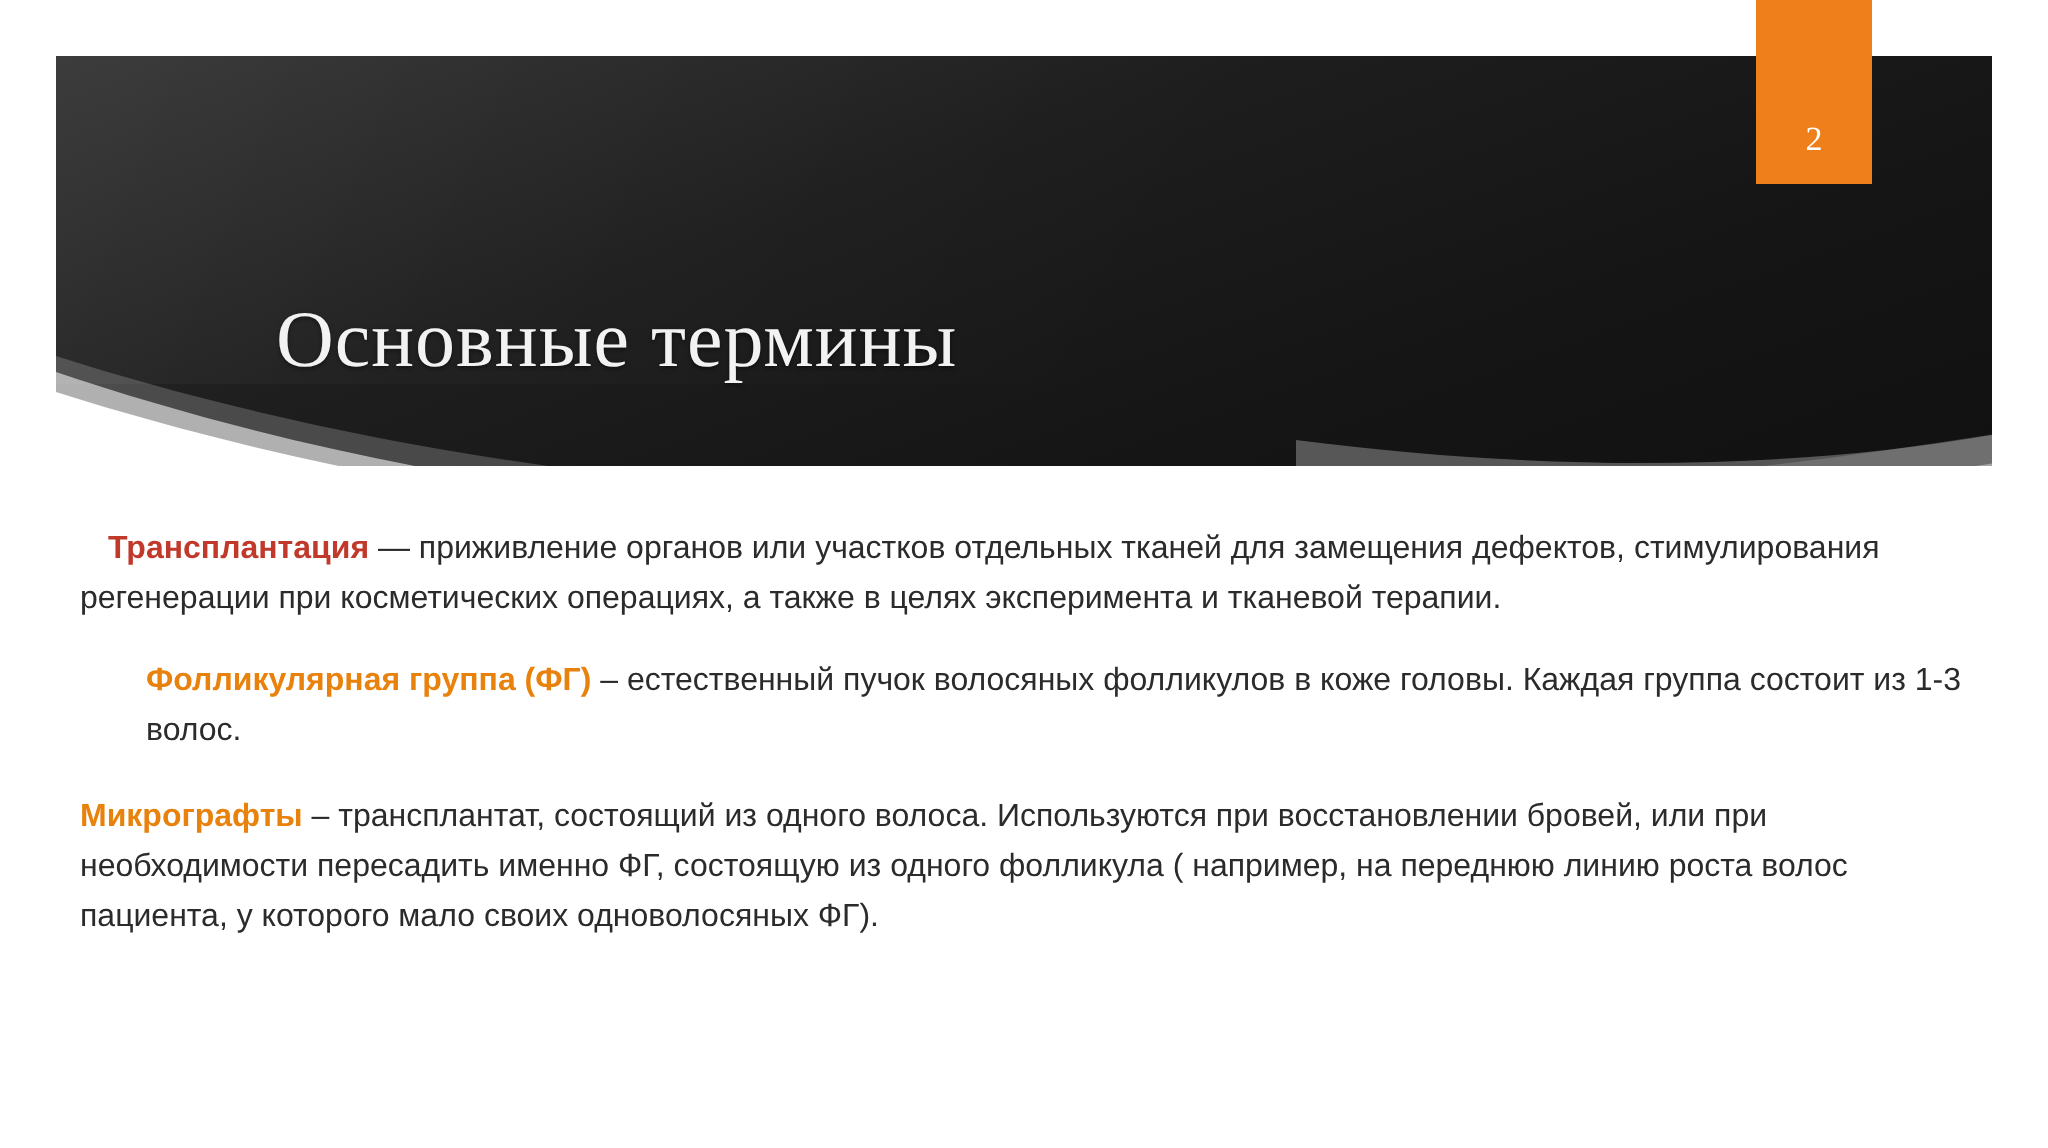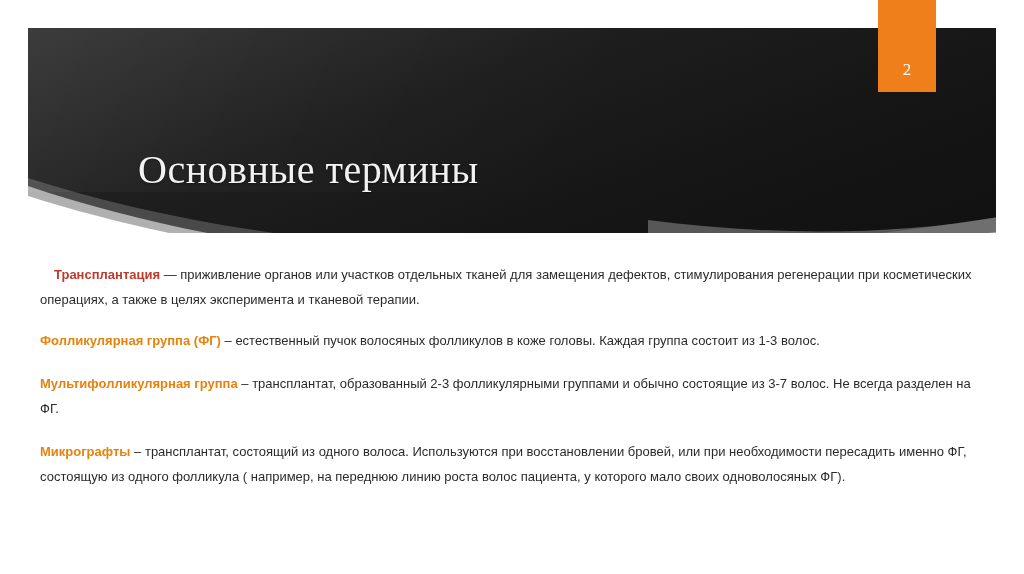--- a/index.html
+++ b/index.html
@@ -92,37 +92,37 @@
   }
 
   
   .body {
     position: absolute;
     left: 40px;
     top: 262px;
     width: 952px;
   }
   .para {
-    font-size: 13px;
+    font-size: 16px;
     line-height: 25px;
     color: #2b2b2b;
     margin: 0 0 17px 0;
     text-align: left;
   }
   .para:last-child { margin-bottom: 16px; }
 
   .term {
     font-weight: bold;
   }
   .term-red   { color: #c0392b; }
   .term-orange{ color: #e8820c; }
   .indent-first { padding-left: 14px; }
 
   .p1 { margin-bottom: 16px; }
-  .p2 { margin-bottom: 18px; }
+  .p2 { margin-bottom: 18px; margin-left: 33px; }
   .p3 { margin-bottom: 18px; }
   .p4 { margin-bottom: 0; }
 </style>
 </head>
 <body>
 
 <div class="slide">
 
   <div class="header-band">
     <div class="header-curve">
@@ -142,22 +142,19 @@
   <div class="body">
 
     <p class="para p1">
       <span class="term term-red indent-first">Трансплантация</span><span> — приживление органов или участков отдельных тканей для замещения дефектов, стимулирования регенерации при косметических операциях, а также в целях эксперимента и тканевой терапии.</span>
     </p>
 
     <p class="para p2">
       <span class="term term-orange">Фолликулярная группа (ФГ)</span><span> – естественный пучок волосяных фолликулов в коже головы. Каждая группа состоит из 1-3 волос.</span>
     </p>
 
-    <p class="para p3">
-      <span class="term term-orange">Мультифолликулярная группа</span><span> – трансплантат, образованный 2-3 фолликулярными группами и обычно состоящие из 3-7 волос. Не всегда разделен на ФГ.</span>
-    </p>
 
     <p class="para p4">
       <span class="term term-orange">Микрографты</span><span> – трансплантат, состоящий из одного волоса. Используются при восстановлении бровей, или при необходимости пересадить именно ФГ, состоящую из одного фолликула ( например, на переднюю линию роста волос пациента, у которого мало своих одноволосяных ФГ).</span>
     </p>
 
   </div>
 </div>
 
 </body></html>

